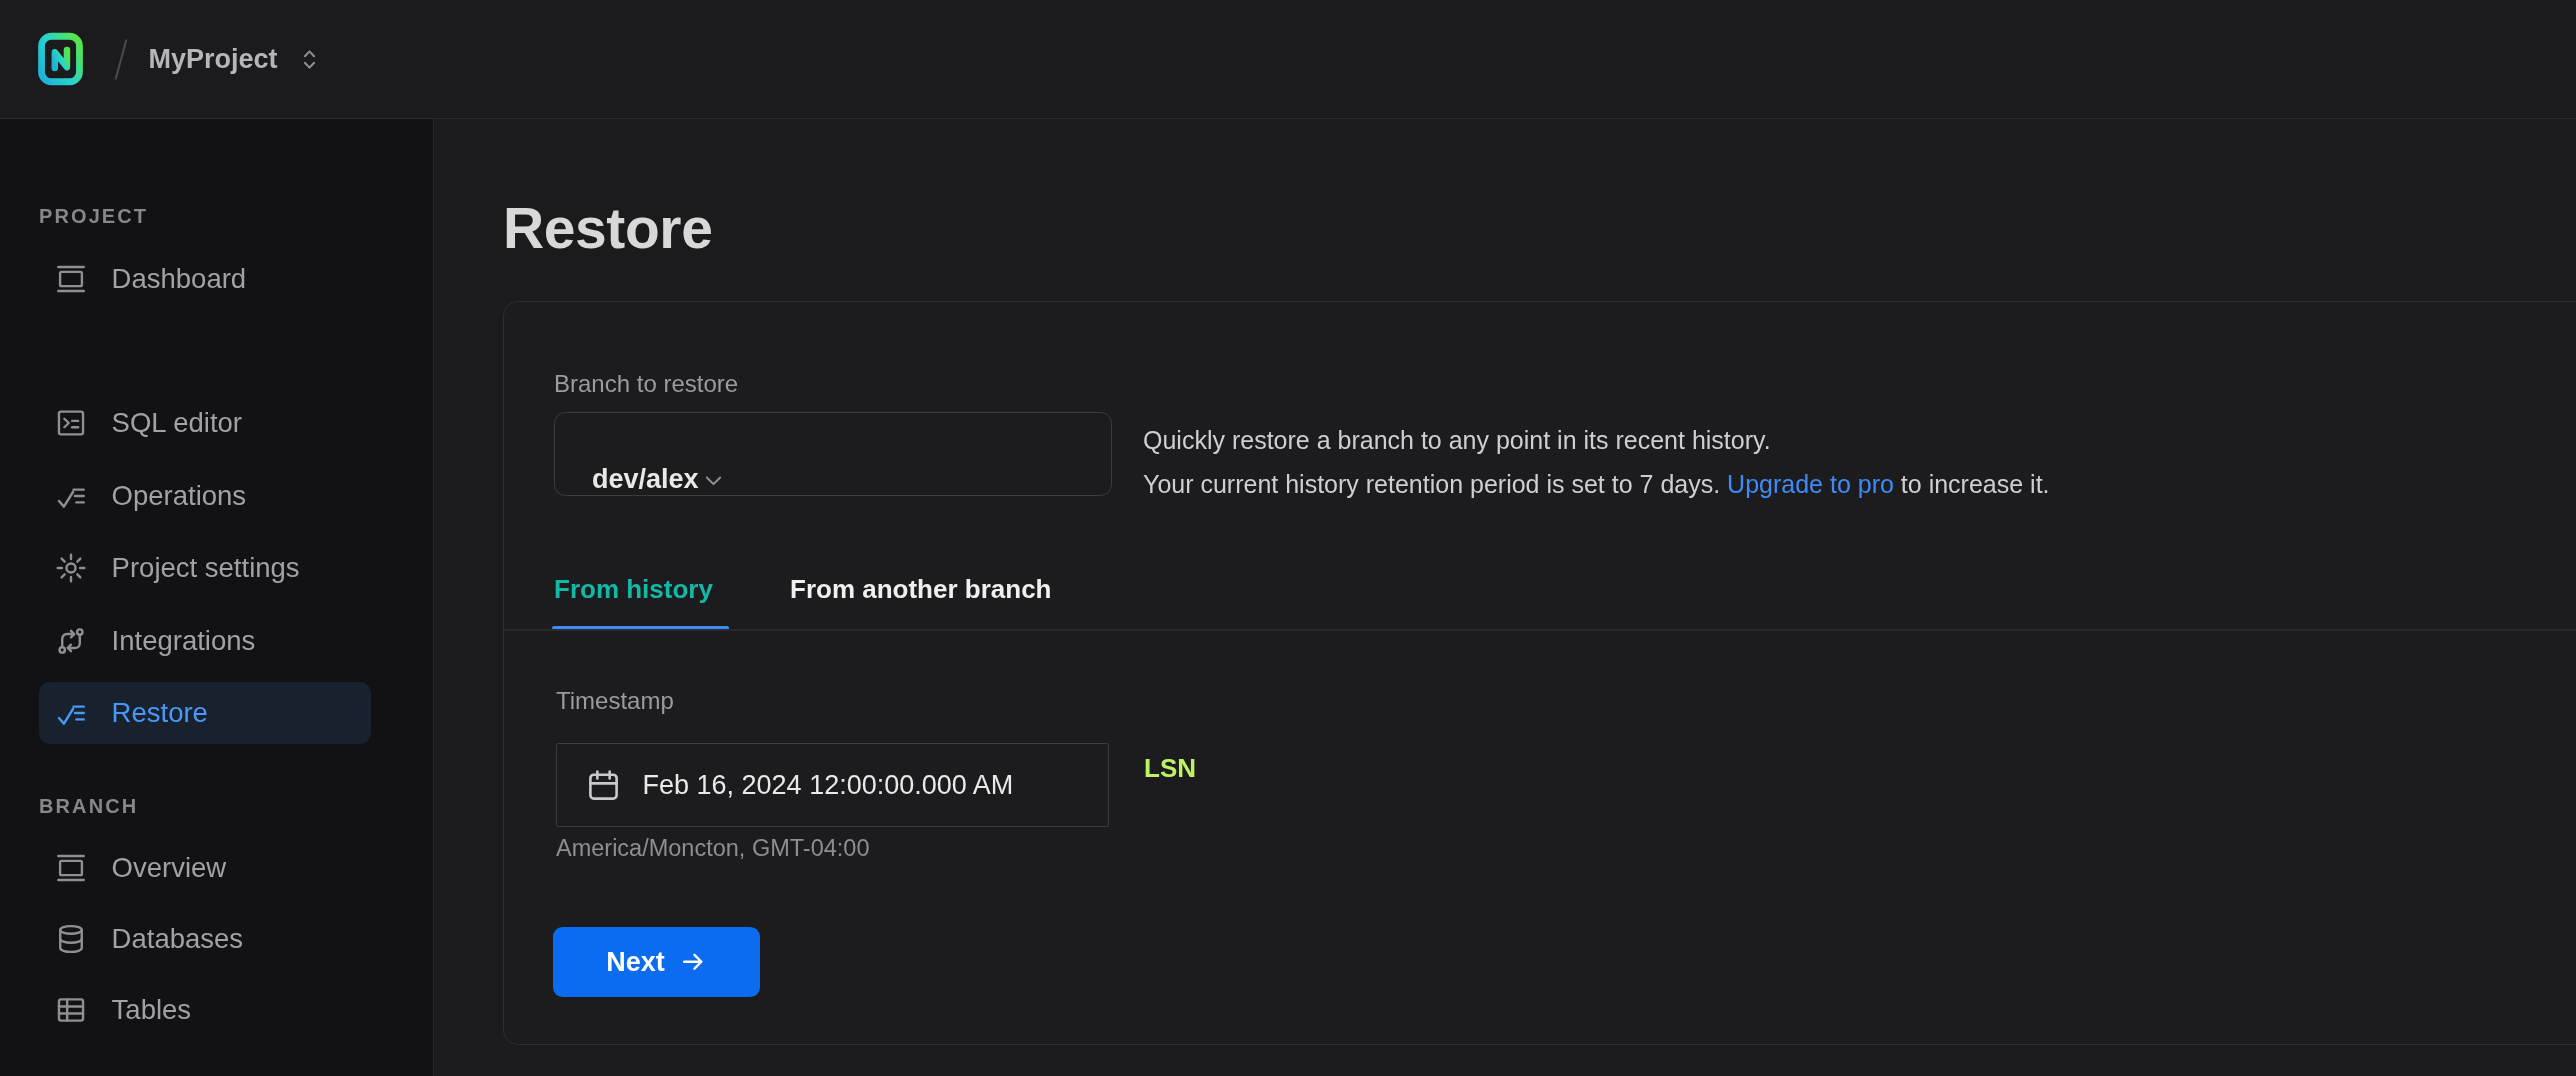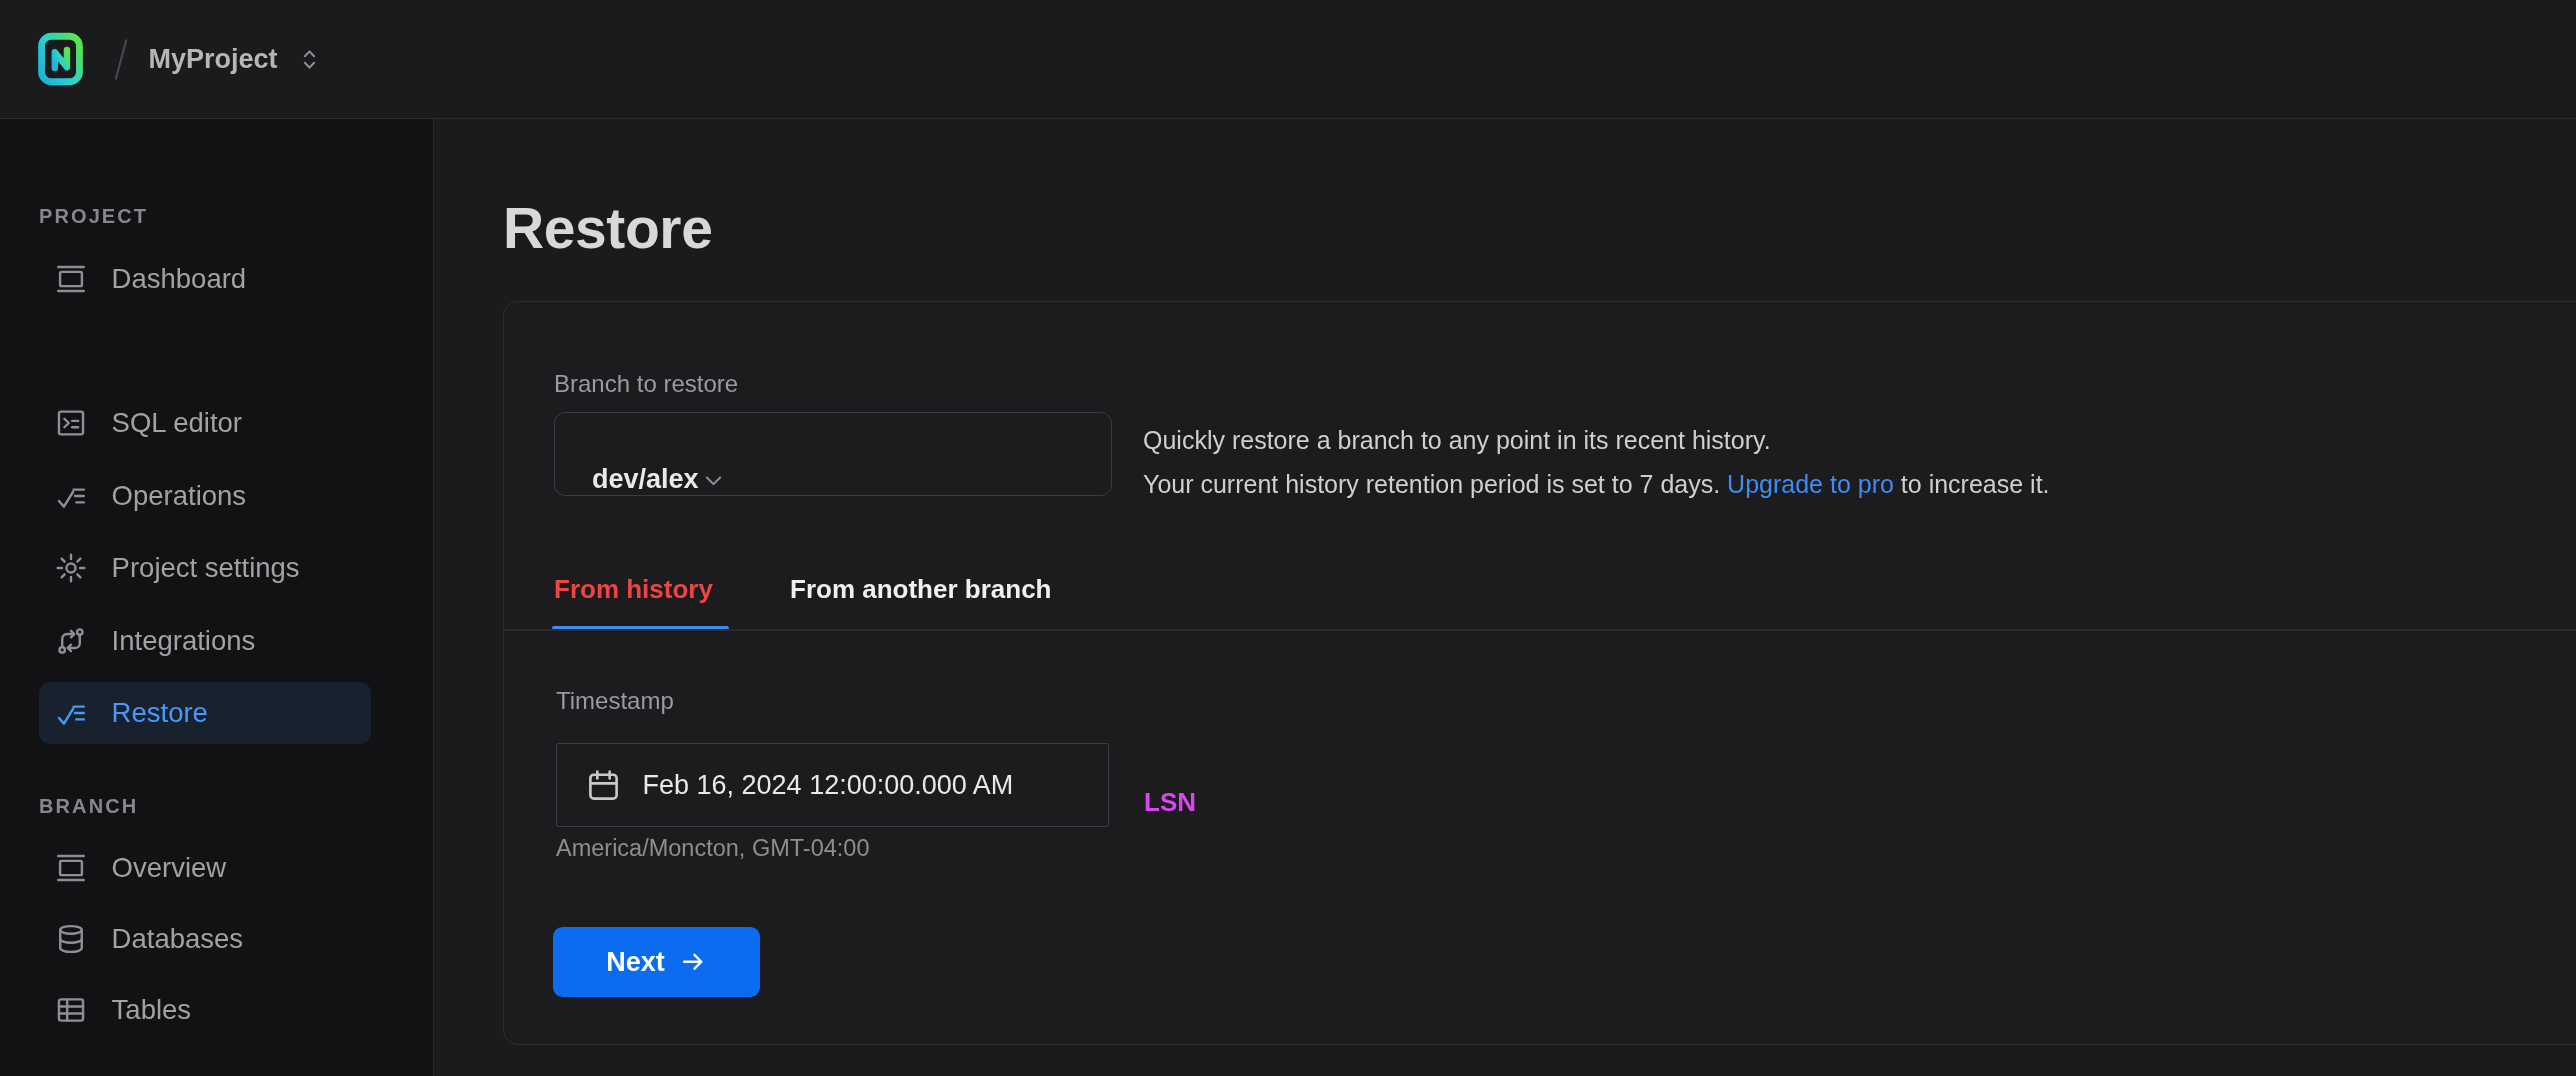--- a/index.html
+++ b/index.html
@@ -51,34 +51,34 @@
             display:flex; align-items:flex-end; padding:0 29px 0 37px; cursor:pointer; }
   .select-value { color:#e9e9ea; font-size:27px; font-weight:600; }
   .chevron-down { margin-left:auto; color:#919195; display:block; }
 
   .desc { position:absolute; left:639px; top:116px; width:1294px;
           color:#cfcfd1; font-size:25px; line-height:44px; }
   .desc a { color:#3e8bf7; font-weight:500; text-decoration:none; cursor:pointer; }
 
   .tab { position:absolute; top:269px; height:36px; line-height:36px;
          font-size:26px; font-weight:600; cursor:pointer; }
-  .tab-history { left:50px; color:#ef4444; }
+  .tab-history { left:50px; color:#14b8a6; }
   .tab-branch { left:286px; color:#f0f0f1; }
   .tab-underline { position:absolute; left:48px; top:324px; width:177px; height:4px;
                    background:#3e8bf7; border-radius:2.4px; }
   .tabs-divider { position:absolute; left:0; right:0; top:327px; height:1.6px; background:#2a2a2d; }
 
   .input { position:absolute; left:52px; top:441px; width:553px; height:84px;
            border:1.6px solid #3c3c40; border-radius:2px;
            display:flex; align-items:center; padding-left:27.5px; cursor:text; }
   .cal-icon { color:#c9c9cc; margin-right:21px; display:block; flex:none; }
   .input-value { color:#e9e9ea; font-size:27px; font-weight:500; white-space:nowrap; }
 
-  .lsn-link { position:absolute; left:640px; top:482px; height:36px; line-height:36px;
-              color:#d946ef; font-size:26px; font-weight:600; cursor:pointer; }
+  .lsn-link { position:absolute; left:640px; top:448px; height:36px; line-height:36px;
+              color:#bef264; font-size:26px; font-weight:600; cursor:pointer; }
 
   .tz-note { position:absolute; left:52px; top:532px; color:#8e8e91;
              font-size:23.5px; line-height:29px; }
 
   .next-btn { position:absolute; left:49px; top:625px; width:207px; height:70px;
               background:#0b6cf0; border:none; border-radius:9.7px; cursor:pointer;
               display:flex; align-items:center; justify-content:center; gap:14.6px;
               color:#ffffff; font-family:inherit; }
   .next-label { font-size:27px; font-weight:700; color:#ffffff; }
   .arrow-icon { display:block; color:#ffffff; }

